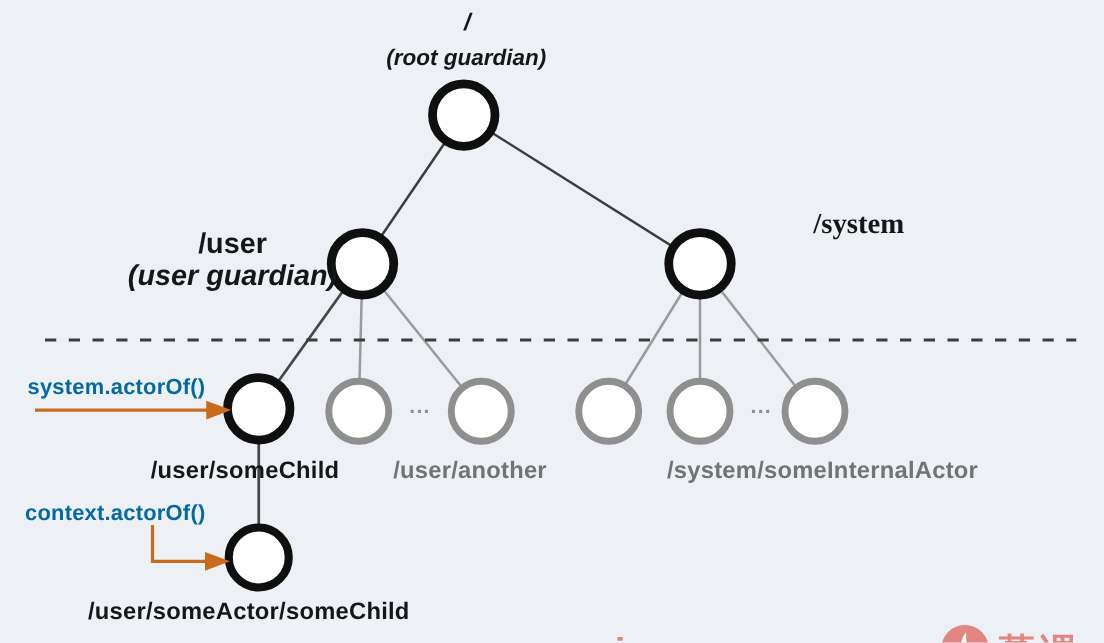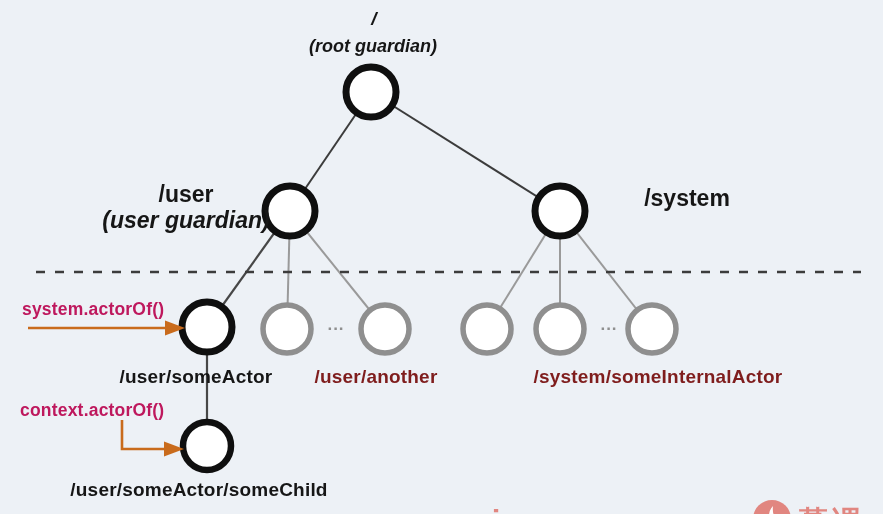--- a/index.html
+++ b/index.html
@@ -11,22 +11,22 @@
   }
   .stage{position:absolute;inset:0;width:883px;height:514px;}
   svg.diagram-layer{position:absolute;left:0;top:0;z-index:1;}
   .lbl{position:absolute;z-index:2;white-space:nowrap;color:#161616;}
   .ctr{transform:translateX(-50%);text-align:center;}
   .path-lbl{font-weight:bold;font-size:19px;letter-spacing:.2px;}
   .caption-lbl{font-weight:bold;font-style:italic;font-size:18px;}
   .node-two-line{line-height:26px;font-size:23px;}
   .node-two-line .p{font-weight:bold;}
   .node-two-line .c{font-weight:bold;font-style:italic;text-align:right;}
-  .gray-lbl{color:#7f1d1d;}
-  .orange-lbl{color:#be185d;font-weight:bold;font-size:17.5px;letter-spacing:.2px;}
+  .gray-lbl{color:#737373;}
+  .orange-lbl{color:#0369a1;font-weight:bold;font-size:17.5px;letter-spacing:.2px;}
   .dots{color:#8f8f8f;font-weight:bold;font-size:17px;letter-spacing:1px;}
   .wm-url{
     position:absolute;left:402px;top:504px;z-index:3;
     color:#e18680;font-weight:bold;font-size:31px;letter-spacing:2.5px;
   }
   .wm-logo-circle{
     position:absolute;left:753px;top:500px;z-index:3;
     width:38px;height:38px;border-radius:50%;background:#e18680;
   }
   .wm-logo-circle svg{position:absolute;left:7px;top:6px;}
@@ -72,25 +72,25 @@
   </svg>
 
   <div class="lbl ctr path-lbl" style="left:374px;top:8px;font-style:italic;">/</div>
   <div class="lbl ctr caption-lbl" style="left:373px;top:36px;">(root guardian)</div>
 
   <div class="lbl ctr node-two-line" style="left:186px;top:181px;">
     <div class="p">/user</div>
     <div class="c">(user guardian)</div>
   </div>
 
-  <div class="lbl ctr node-two-line" style="left:687px;top:185px;">
+  <div class="lbl ctr node-two-line" style="left:687px;top:166px;font-family:Liberation Serif, serif;">
     <div class="p">/system</div>
   </div>
 
-  <div class="lbl ctr path-lbl" style="left:196px;top:366px;">/user/someActor</div>
+  <div class="lbl ctr path-lbl" style="left:196px;top:366px;">/user/someChild</div>
   <div class="lbl ctr path-lbl gray-lbl" style="left:376px;top:366px;">/user/another</div>
   <div class="lbl ctr path-lbl" style="left:199px;top:479px;">/user/someActor/someChild</div>
   <div class="lbl ctr path-lbl gray-lbl" style="left:658px;top:366px;">/system/someInternalActor</div>
 
   <div class="lbl ctr dots" style="left:336px;top:315px;">...</div>
   <div class="lbl ctr dots" style="left:609px;top:315px;">...</div>
 
   <div class="lbl orange-lbl" style="left:22px;top:299px;">system.actorOf()</div>
   <div class="lbl orange-lbl" style="left:20px;top:400px;text-align:right;">context.actorOf()</div>
 

